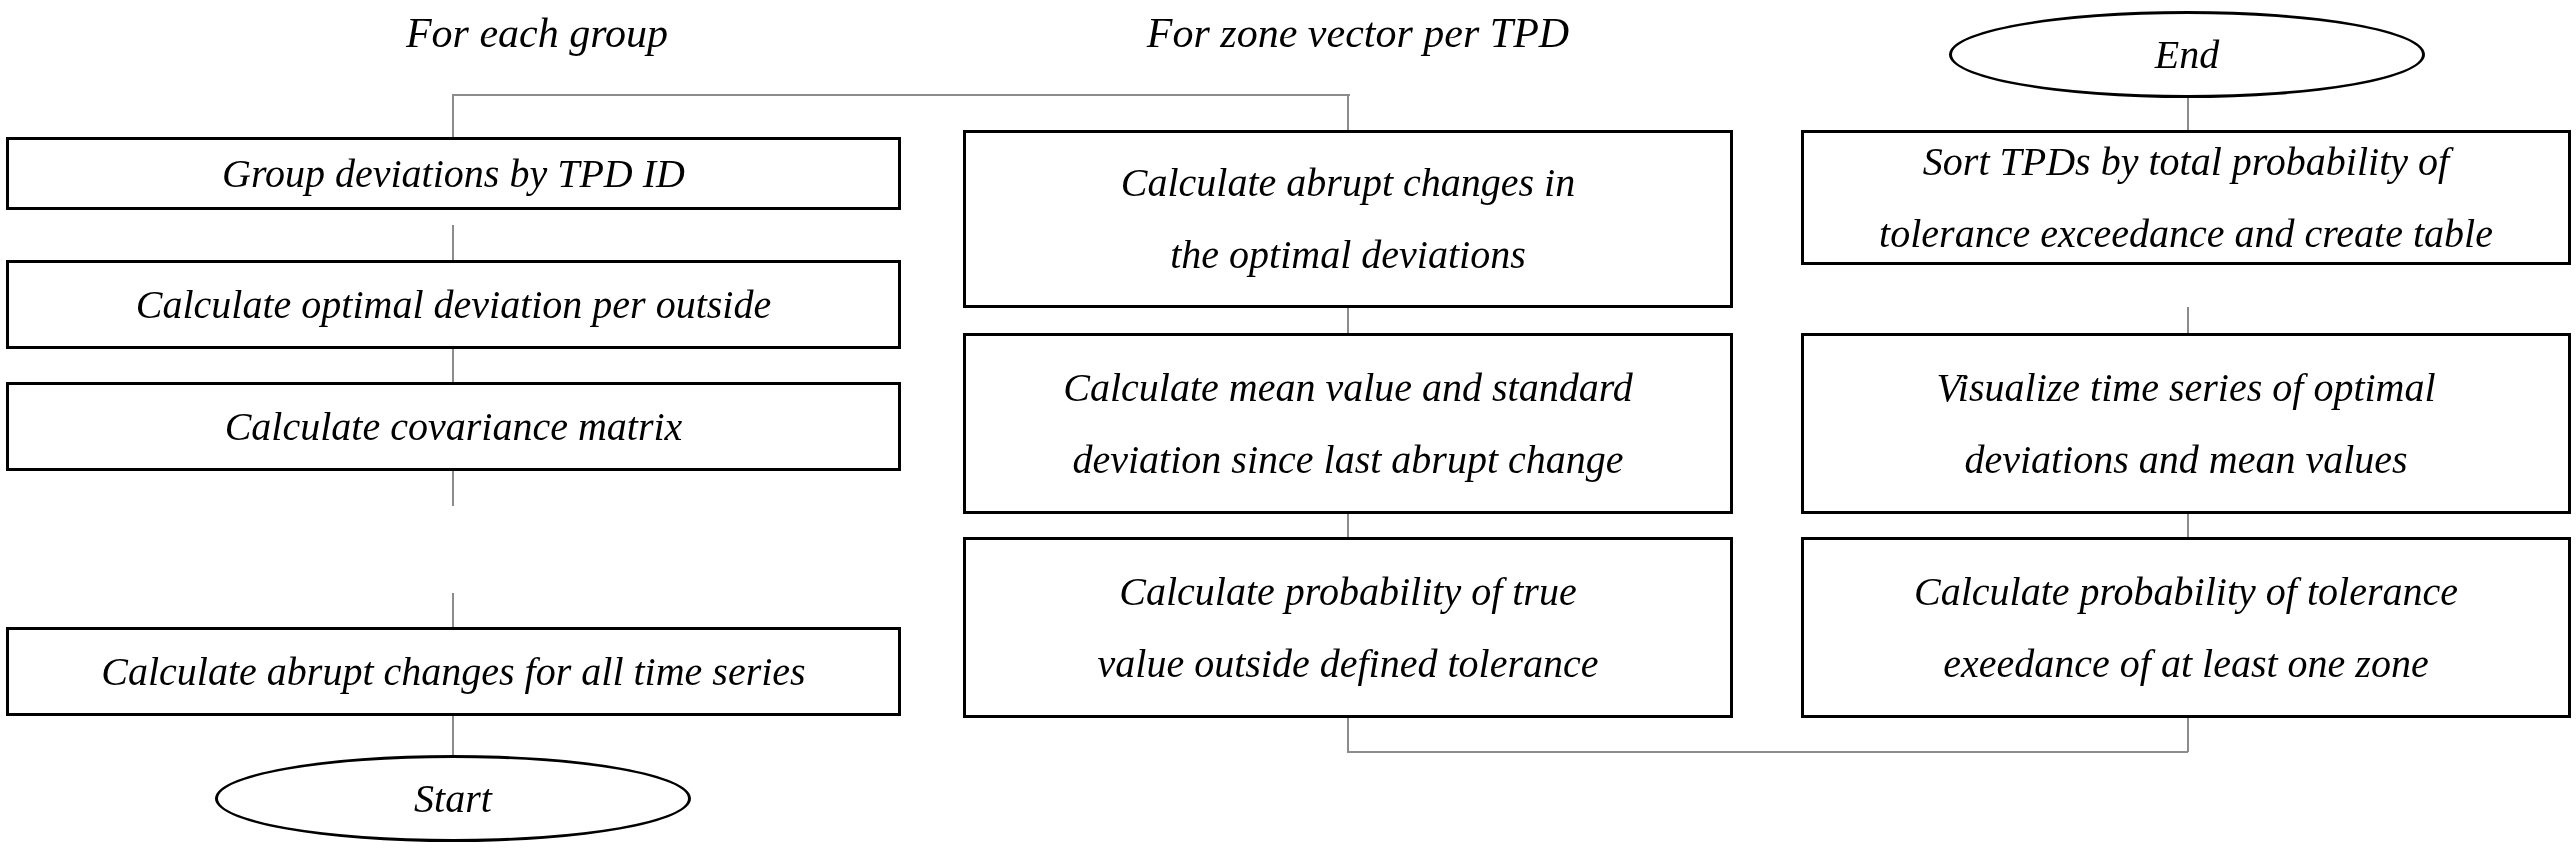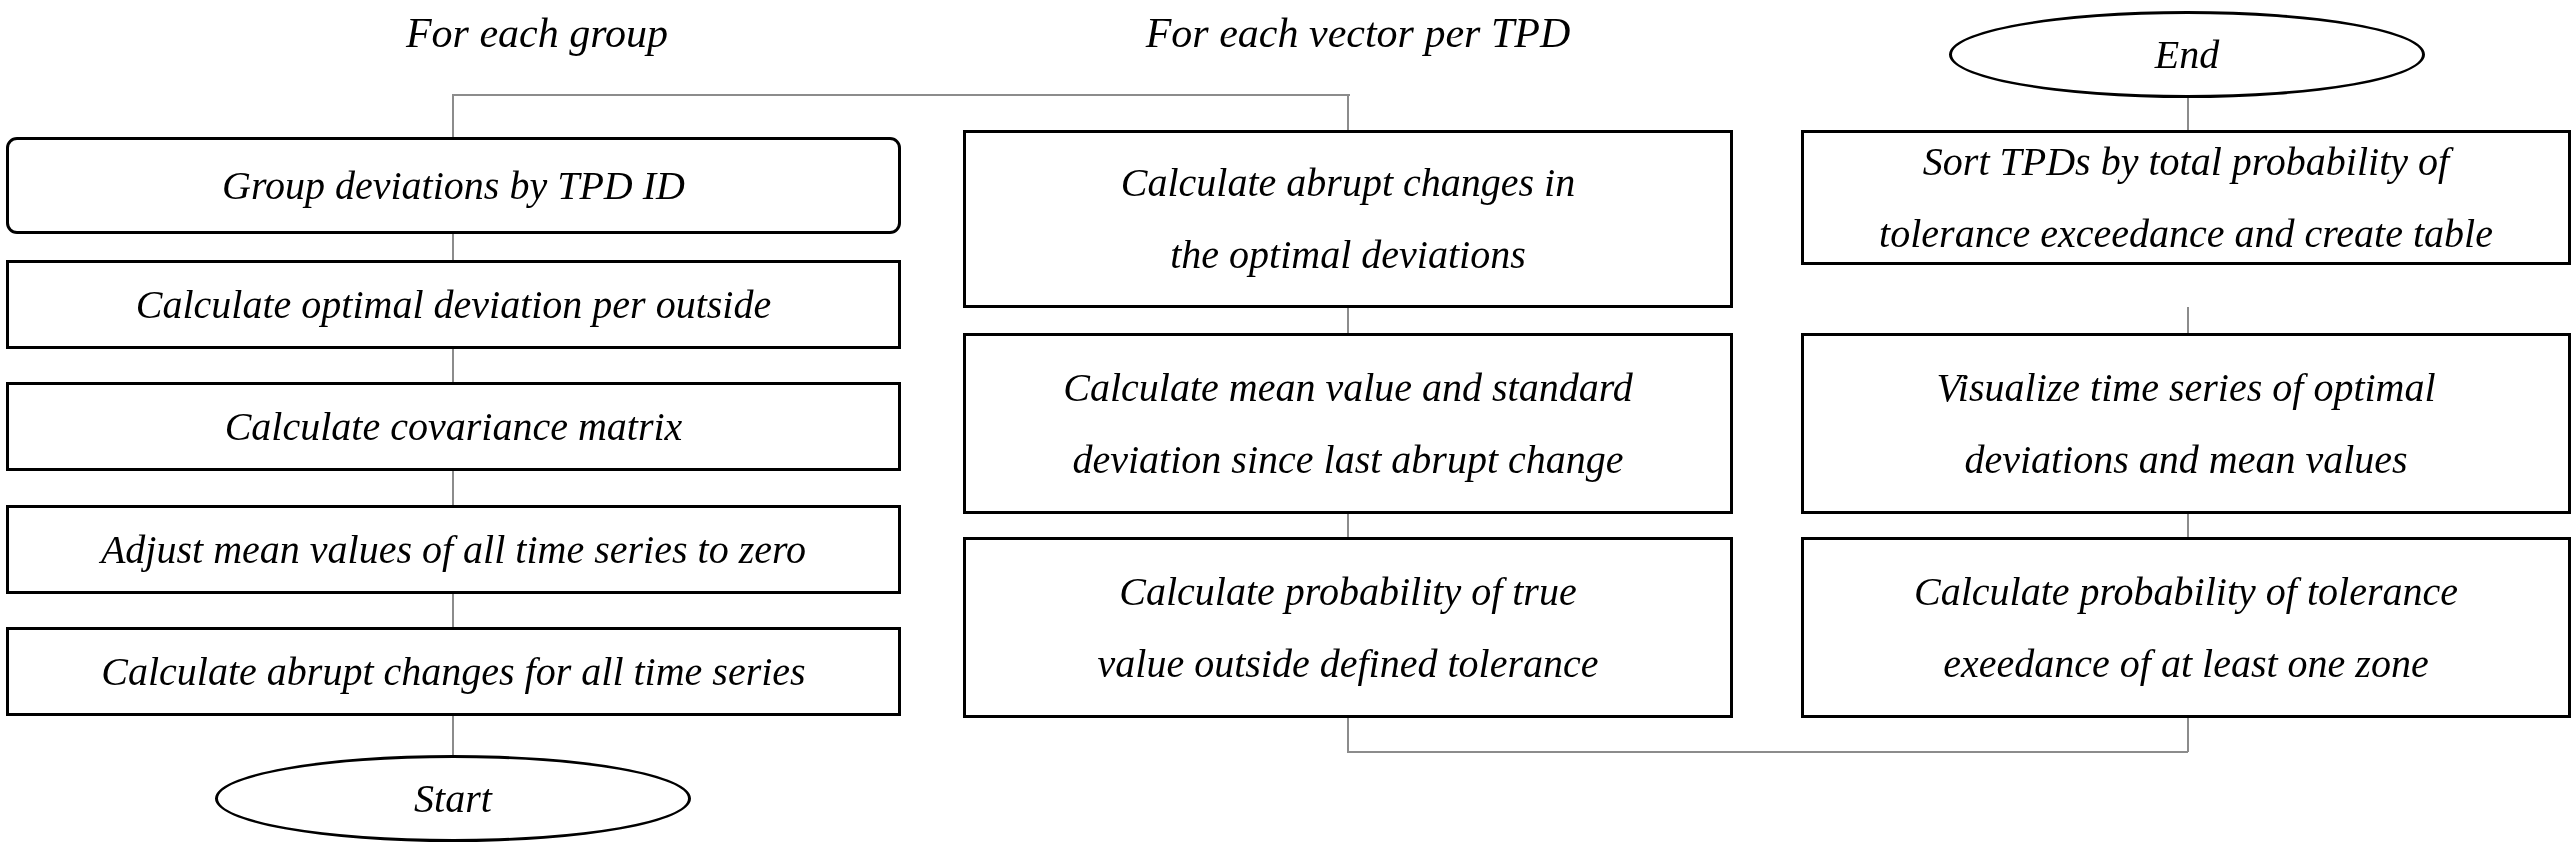--- a/index.html
+++ b/index.html
@@ -47,21 +47,21 @@
   .line.h { height: 1.8px; }
   .line.v { width: 1.8px; }
   .box, .ellipse, .hdr { z-index: 1; }
 </style>
 </head>
 <body>
 
 <div class="canvas">
 
   <div class="hdr" style="left:537px; top:9px;">For each group</div>
-  <div class="hdr" style="left:1358px; top:9px;">For each vector per TPD</div>
+  <div class="hdr" style="left:1358px; top:9px;">For zone vector per TPD</div>
 
   <div class="line v" style="left:452px; top:94px; height:45px;"></div>
   <div class="line h" style="left:452px; top:94px; width:898px;"></div>
   <div class="line v" style="left:1347px; top:94px; height:37px;"></div>
 
   <div class="line v" style="left:452px; top:225px; height:36px;"></div>
   <div class="line v" style="left:452px; top:348px; height:36px;"></div>
   <div class="line v" style="left:452px; top:470px; height:36px;"></div>
   <div class="line v" style="left:452px; top:593px; height:36px;"></div>
   <div class="line v" style="left:452px; top:715px; height:41px;"></div>
@@ -70,24 +70,23 @@
   <div class="line v" style="left:1347px; top:512px; height:25px;"></div>
 
   <div class="line v" style="left:1347px; top:716px; height:36px;"></div>
   <div class="line h" style="left:1347px; top:751px; width:841px;"></div>
   <div class="line v" style="left:2187px; top:716px; height:36px;"></div>
 
   <div class="line v" style="left:2187px; top:307px; height:26.5px;"></div>
   <div class="line v" style="left:2187px; top:512px; height:25px;"></div>
   <div class="line v" style="left:2187px; top:90px; height:41px;"></div>
 
-  <div class="box" style="left:6px; top:137px; width:895px; height:97px;border-radius:11px;">Group deviations by TPD ID</div>
+  <div class="box" style="left:6px; top:137px; width:895px; height:73px;">Group deviations by TPD ID</div>
   <div class="box" style="left:6px; top:260px; width:895px; height:89px;">Calculate optimal deviation per outside</div>
   <div class="box" style="left:6px; top:382px; width:895px; height:89px;">Calculate covariance matrix</div>
-  <div class="box" style="left:6px; top:505px; width:895px; height:89px;">Adjust mean values of all time series to zero</div>
   <div class="box" style="left:6px; top:627px; width:895px; height:89px;">Calculate abrupt changes for all time series</div>
 
   <div class="ellipse" style="left:215px; top:755px; width:476px; height:87px;">Start</div>
 
   <div class="box" style="left:963px; top:130px; width:770px; height:178px;">Calculate abrupt changes in
 the optimal deviations</div>
   <div class="box" style="left:963px; top:333px; width:770px; height:181px;">Calculate mean value and standard
 deviation since last abrupt change</div>
   <div class="box" style="left:963px; top:537px; width:770px; height:181px;">Calculate probability of true
 value outside defined tolerance</div>

